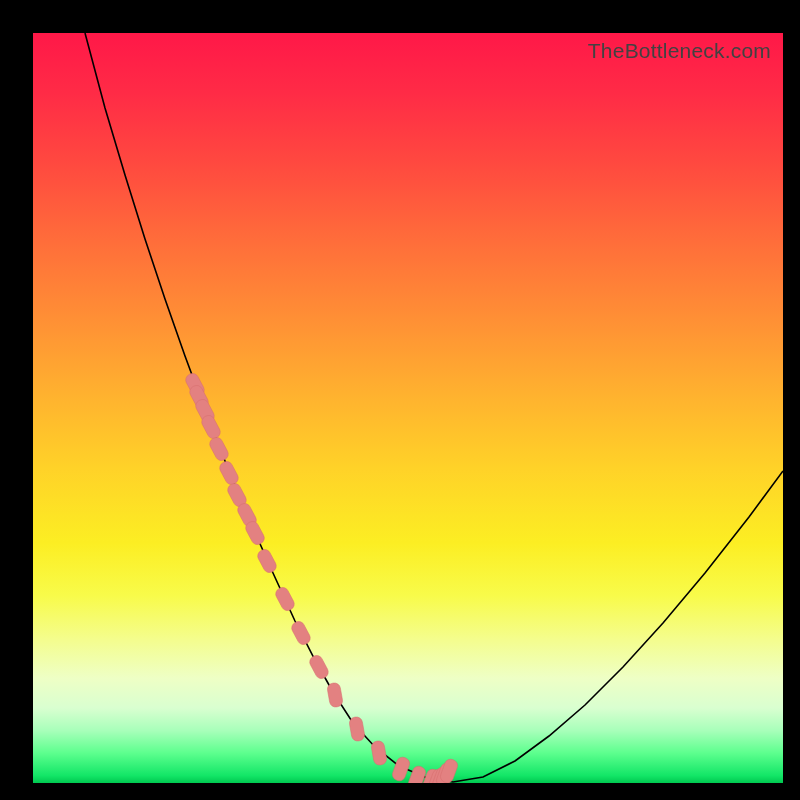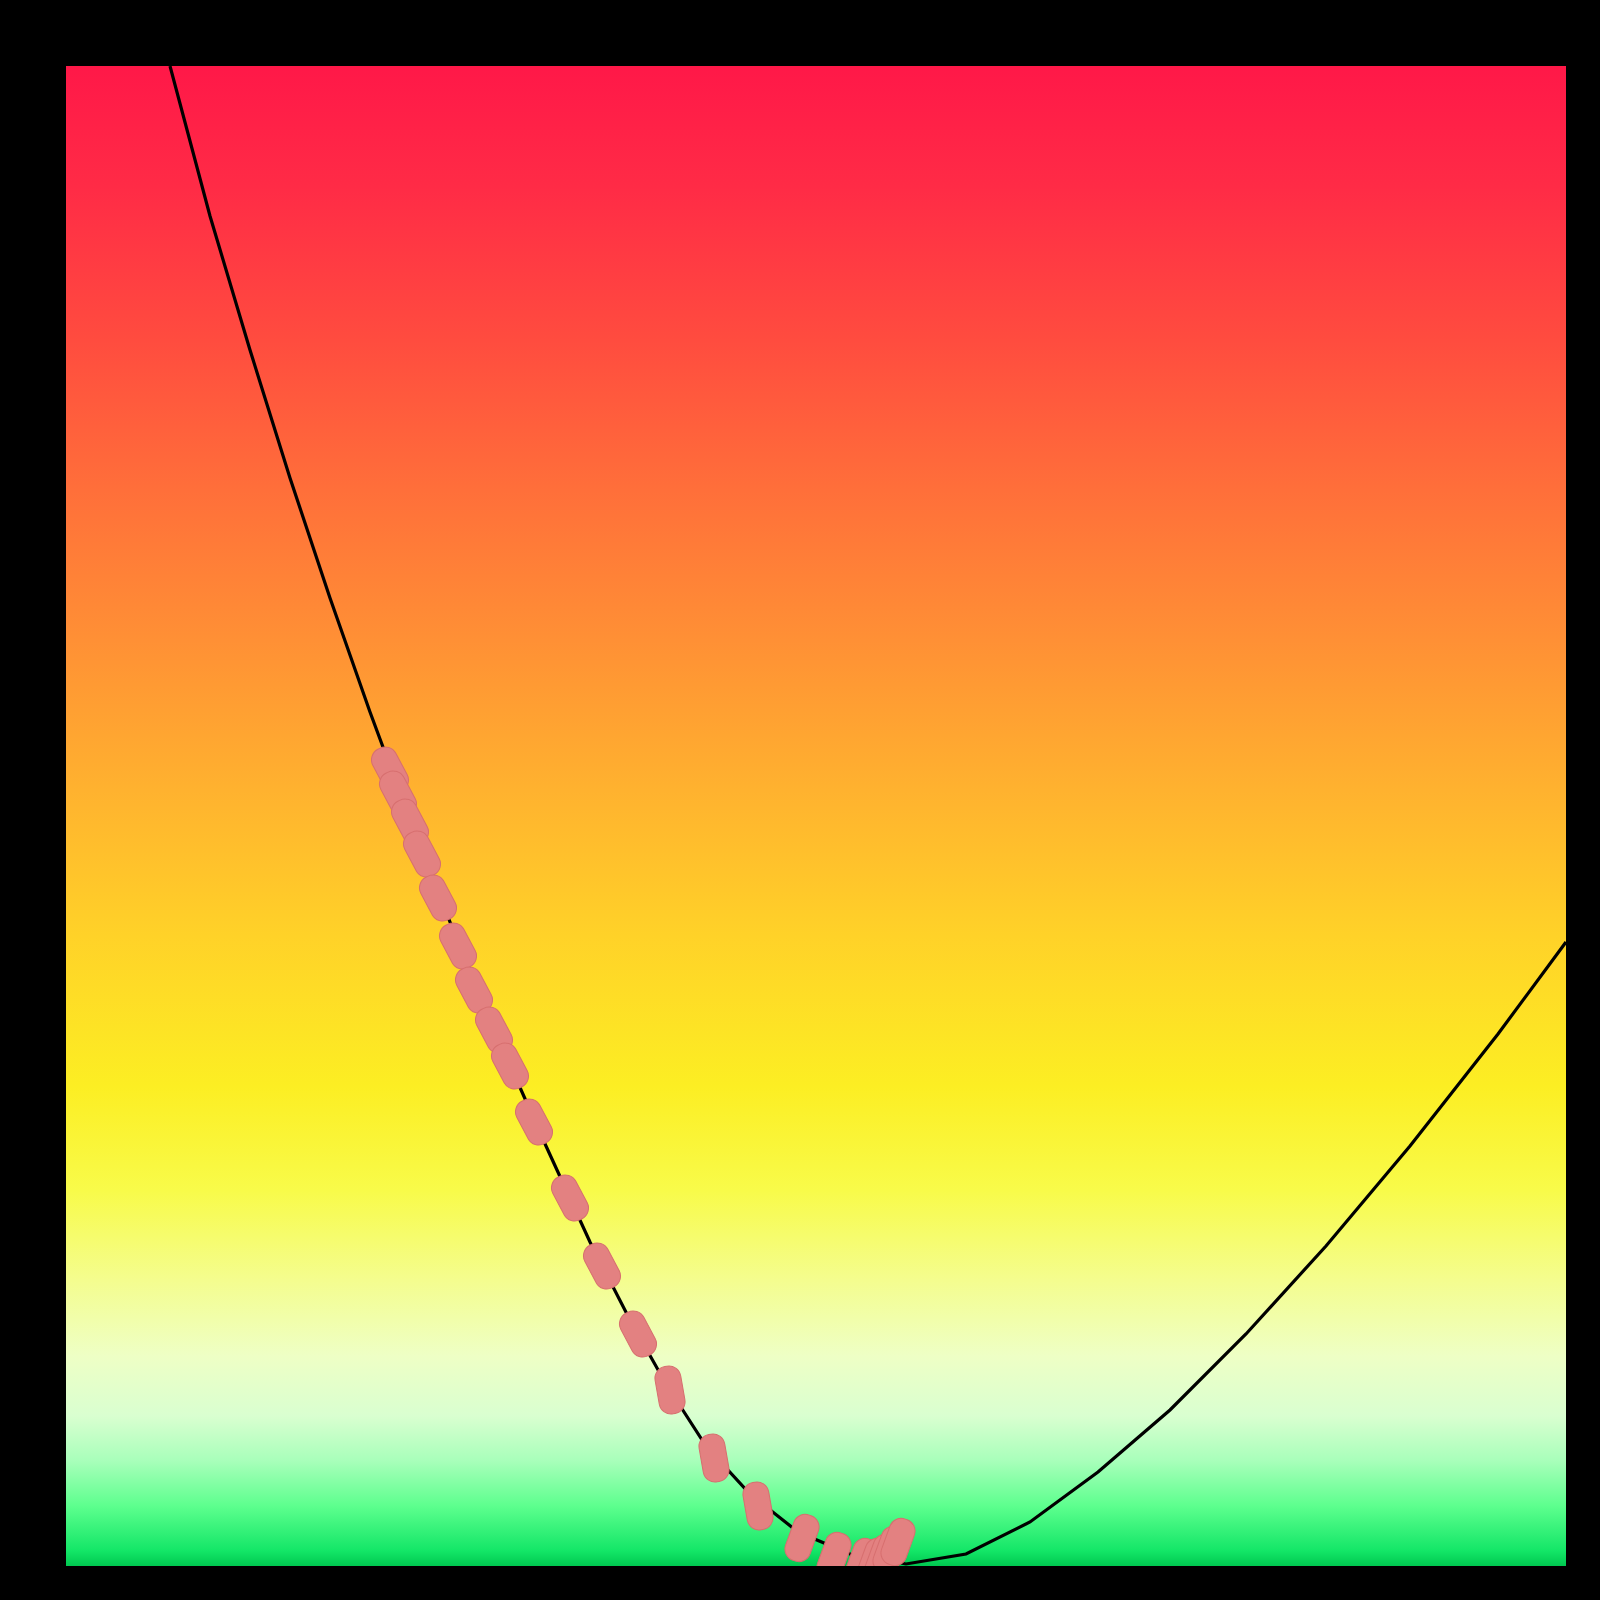--- a/index.html
+++ b/index.html
@@ -71,20 +71,21 @@
     fill: #e38181;
     stroke: #d76f6f;
     stroke-width: 0.5;
   }
 </style>
 </head>
 <body>
 
 <div class="frame">
   <div class="plot-area">
+    <div class="watermark">TheBottleneck.com</div>
     <svg class="overlay" viewBox="0 0 750 750" preserveAspectRatio="none">
       <path id="curve-path" class="curve" d="M52 0 L72 75 L92 142 L112 206 L132 266 L152 323 L172 377 L192 428 L212 477 L240 540 L262 588 L282 627 L300 659 L320 690 L342 714 L366 733 L392 744 L420 749 L450 744 L482 728 L516 703 L552 672 L590 634 L630 590 L672 540 L716 484 L750 438"></path>
       <g id="points-group">
           <rect x="155.5" y="340" width="13" height="24" rx="6" ry="6" transform="rotate(-28 162 352)" class="datapoint"></rect>
           <rect x="159.5" y="352" width="13" height="24" rx="6" ry="6" transform="rotate(-28 166 364)" class="datapoint"></rect>
           <rect x="165.5" y="366" width="13" height="24" rx="6" ry="6" transform="rotate(-28 172 378)" class="datapoint"></rect>
           <rect x="171.5" y="382" width="13" height="24" rx="6" ry="6" transform="rotate(-28 178 394)" class="datapoint"></rect>
           <rect x="179.5" y="404" width="13" height="24" rx="6" ry="6" transform="rotate(-28 186 416)" class="datapoint"></rect>
           <rect x="189.5" y="428" width="13" height="24" rx="6" ry="6" transform="rotate(-28 196 440)" class="datapoint"></rect>
           <rect x="197.5" y="450" width="13" height="24" rx="6" ry="6" transform="rotate(-28 204 462)" class="datapoint"></rect>

